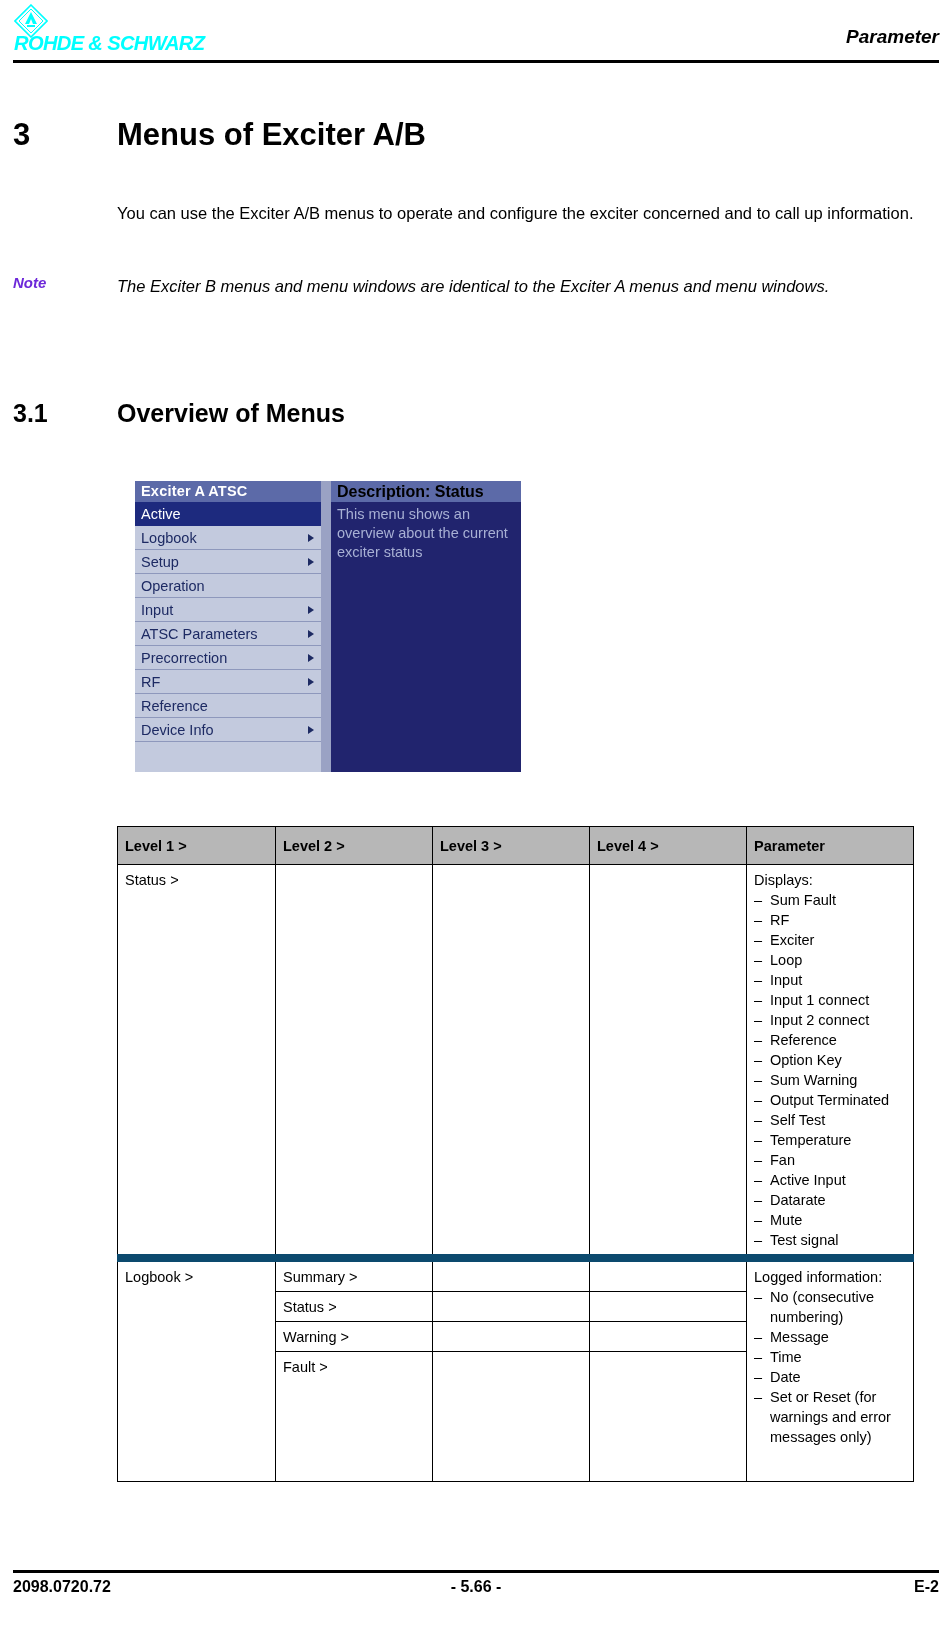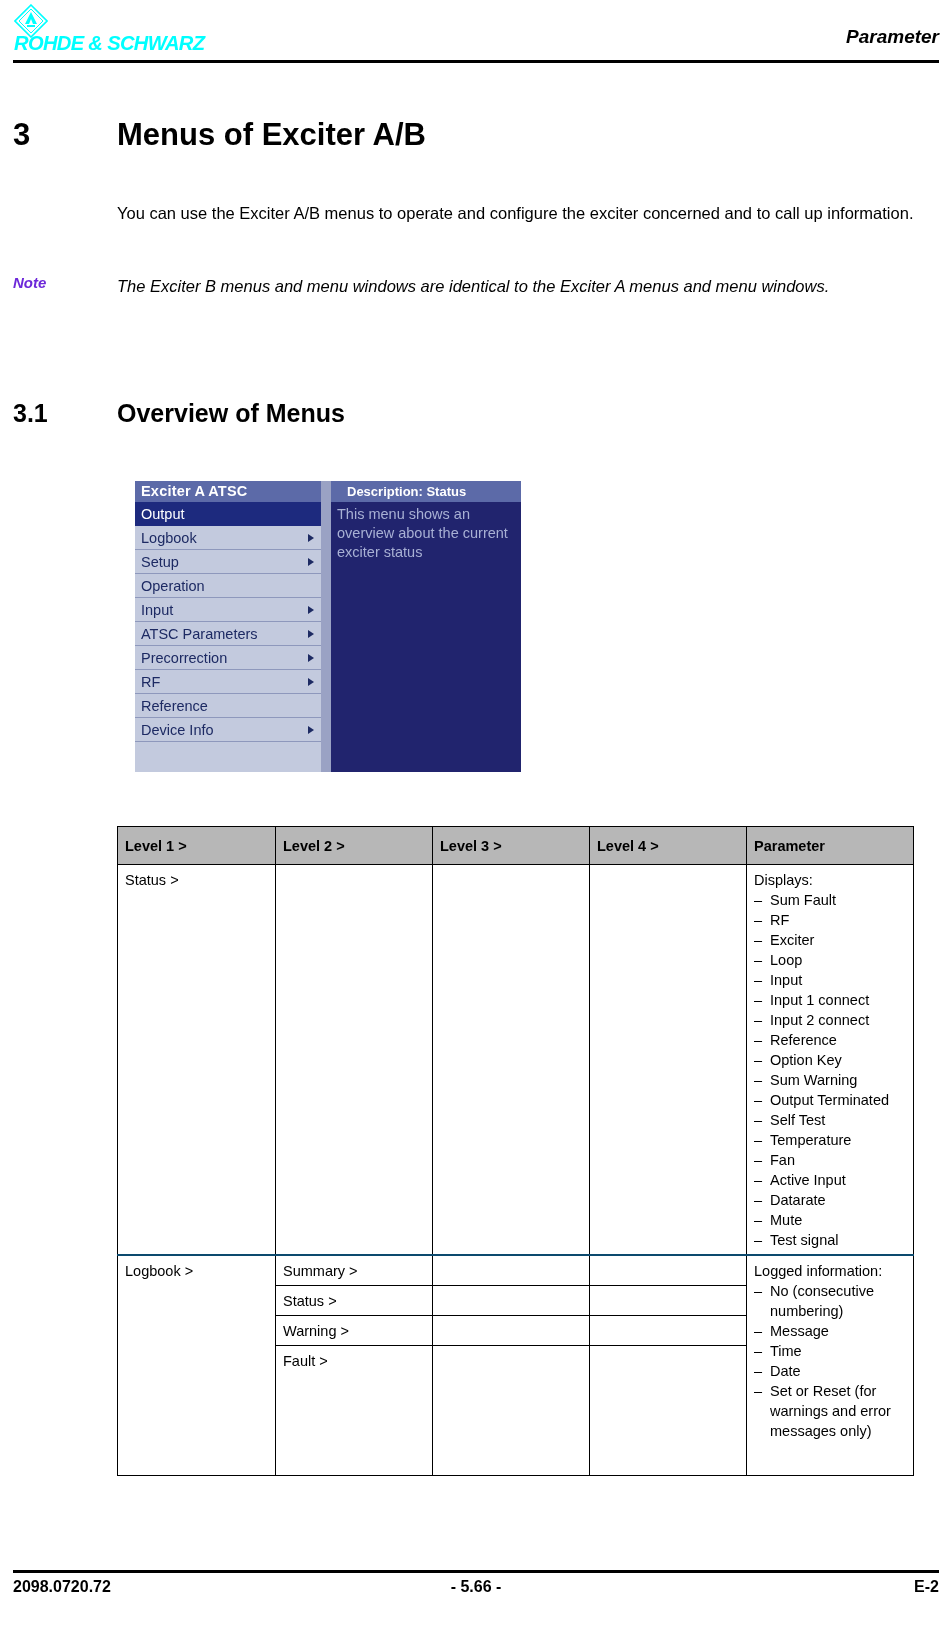--- a/index.html
+++ b/index.html
@@ -215,25 +215,25 @@
     position: absolute;
     left: 196px; top: 0;
     width: 190px; height: 291px;
     background: #21246e;
   }
   .desc-title {
     position: absolute;
     left: 0; top: 0;
     width: 190px; height: 21px;
     background: #5c6aa8;
-    color: #ffffff;
-    font-size: 13px;
+    color: #000000;
+    font-size: 16px;
     font-weight: bold;
     line-height: 21px;
-    padding-left: 16px;
+    padding-left: 6px;
     box-sizing: border-box;
     white-space: nowrap;
   }
   .desc-body {
     position: absolute;
     left: 6px; top: 24px;
     width: 182px;
     font-size: 14.5px;
     line-height: 19px;
     color: #a8b0d4;
@@ -258,21 +258,21 @@
   }
   .lvl-table thead th {
     background: #b7b7b7;
     font-weight: bold;
     height: 31px;
     vertical-align: middle;
     padding-top: 3px;
     padding-bottom: 3px;
   }
   .lvl-table .thick-top td {
-    border-top: 2px solid #0c4a6e;
+    border-top: 8px solid #0c4a6e;
     margin-left: 28px;
   }
   .col1 { width: 158px; }
   .col2 { width: 157px; }
   .col3 { width: 157px; }
   .col4 { width: 157px; }
   .col5 { width: 167px; }
 
   .dash-list {
     margin: 0;
@@ -354,21 +354,21 @@
 
 <div class="h2-row">
   <div class="h2-num">3.1</div>
   <div class="h2-text">Overview of Menus</div>
 </div>
 
 <div class="menu-shot">
   <div class="menu-left">
     <div class="menu-title">Exciter A ATSC</div>
     <div class="menu-items">
-        <div class="menu-item selected"><span>Output</span></div>
+        <div class="menu-item selected"><span>Active</span></div>
         <div class="menu-item"><span>Logbook</span><span class="arrow"></span></div>
         <div class="menu-item"><span>Setup</span><span class="arrow"></span></div>
         <div class="menu-item"><span>Operation</span></div>
         <div class="menu-item"><span>Input</span><span class="arrow"></span></div>
         <div class="menu-item"><span>ATSC Parameters</span><span class="arrow"></span></div>
         <div class="menu-item"><span>Precorrection</span><span class="arrow"></span></div>
         <div class="menu-item"><span>RF</span><span class="arrow"></span></div>
         <div class="menu-item"><span>Reference</span></div>
         <div class="menu-item"><span>Device Info</span><span class="arrow"></span></div>
       </div>

